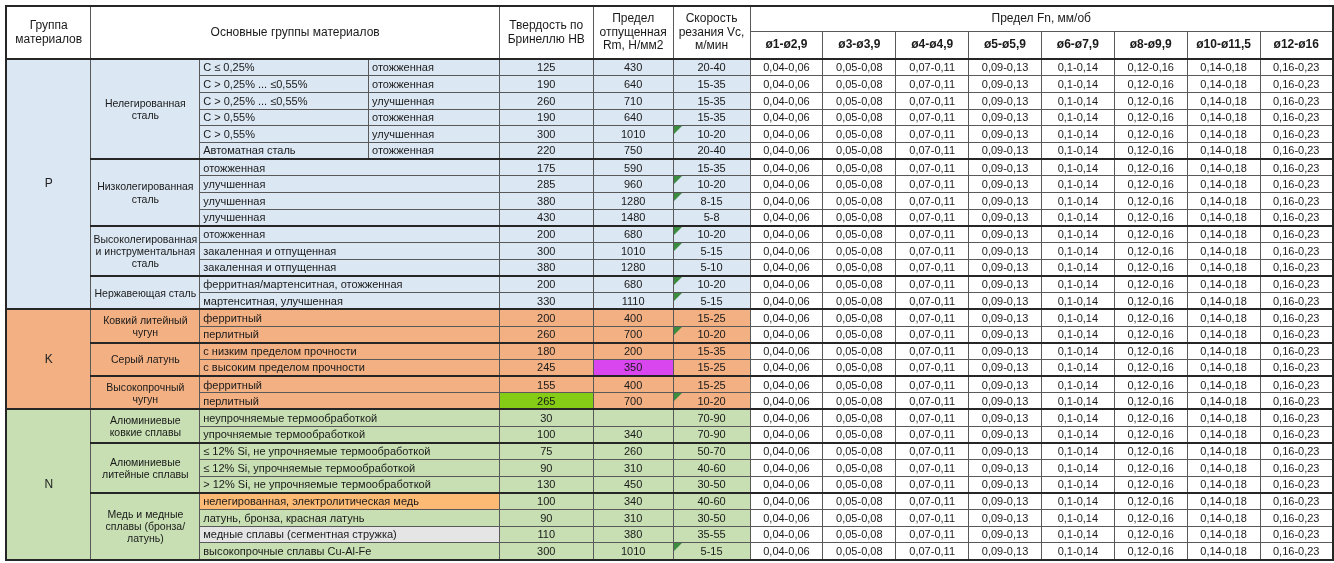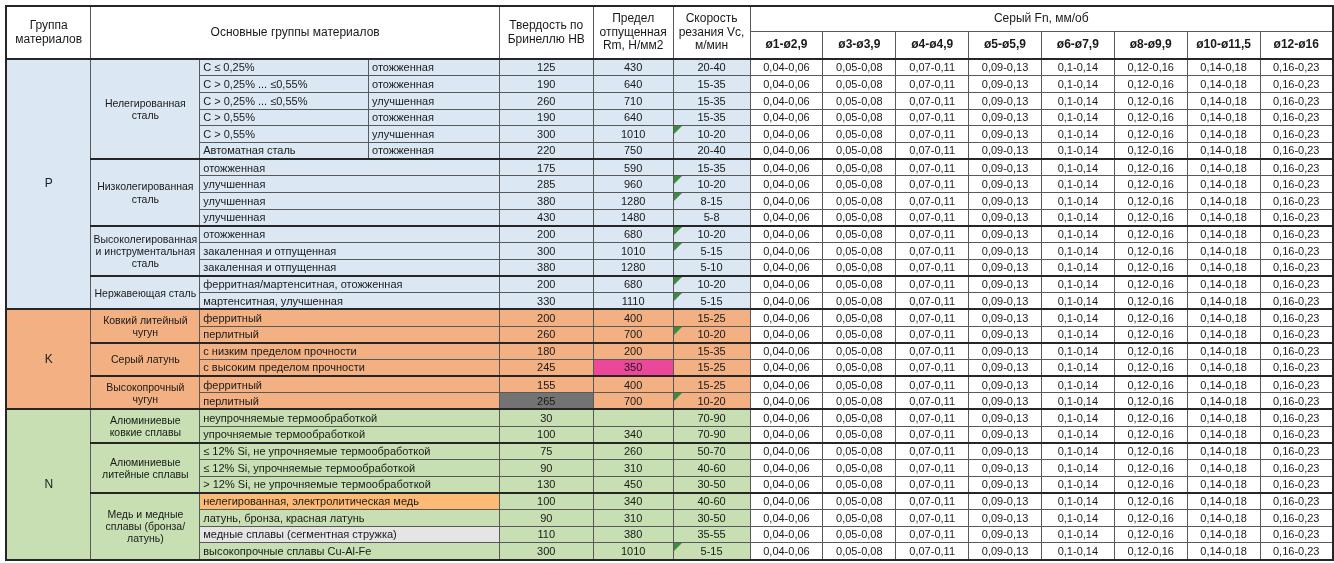--- a/index.html
+++ b/index.html
@@ -48,21 +48,21 @@
         <col style="width:73px">
         <col style="width:73px">
     </colgroup>
     <thead>
       <tr class="feed-title-row">
         <th rowspan="2">Группа материалов</th>
         <th rowspan="2" colspan="3">Основные группы материалов</th>
         <th rowspan="2">Твердость по Бринеллю HB</th>
         <th rowspan="2">Предел отпущенная Rm, Н/мм2</th>
         <th rowspan="2">Скорость резания Vc, м/мин</th>
-        <th colspan="8">Серый Fn, мм/об</th>
+        <th colspan="8">Предел Fn, мм/об</th>
       </tr>
       <tr class="diam-row" id="diam-row">
           <th>ø1-ø2,9</th>
           <th>ø3-ø3,9</th>
           <th>ø4-ø4,9</th>
           <th>ø5-ø5,9</th>
           <th>ø6-ø7,9</th>
           <th>ø8-ø9,9</th>
           <th>ø10-ø11,5</th>
           <th>ø12-ø16</th>
@@ -331,21 +331,21 @@
           <td class="c" style="background: rgb(255, 255, 255);">0,07-0,11</td>
           <td class="c" style="background: rgb(255, 255, 255);">0,09-0,13</td>
           <td class="c" style="background: rgb(255, 255, 255);">0,1-0,14</td>
           <td class="c" style="background: rgb(255, 255, 255);">0,12-0,16</td>
           <td class="c" style="background: rgb(255, 255, 255);">0,14-0,18</td>
           <td class="c" style="background: rgb(255, 255, 255);">0,16-0,23</td>
         </tr>
         <tr>
           <td class="l" colspan="2" style="background: rgb(242, 176, 131);">с высоким пределом прочности</td>
           <td class="c" style="background: rgb(242, 176, 131);">245</td>
-          <td class="c" style="background: #ec4899;">350</td>
+          <td class="c" style="background: #d946ef;">350</td>
           <td class="c cell-vc" style="background: rgb(242, 176, 131);">15-25</td>
           <td class="c" style="background: rgb(255, 255, 255);">0,04-0,06</td>
           <td class="c" style="background: rgb(255, 255, 255);">0,05-0,08</td>
           <td class="c" style="background: rgb(255, 255, 255);">0,07-0,11</td>
           <td class="c" style="background: rgb(255, 255, 255);">0,09-0,13</td>
           <td class="c" style="background: rgb(255, 255, 255);">0,1-0,14</td>
           <td class="c" style="background: rgb(255, 255, 255);">0,12-0,16</td>
           <td class="c" style="background: rgb(255, 255, 255);">0,14-0,18</td>
           <td class="c" style="background: rgb(255, 255, 255);">0,16-0,23</td>
         </tr>
@@ -359,21 +359,21 @@
           <td class="c" style="background: rgb(255, 255, 255);">0,05-0,08</td>
           <td class="c" style="background: rgb(255, 255, 255);">0,07-0,11</td>
           <td class="c" style="background: rgb(255, 255, 255);">0,09-0,13</td>
           <td class="c" style="background: rgb(255, 255, 255);">0,1-0,14</td>
           <td class="c" style="background: rgb(255, 255, 255);">0,12-0,16</td>
           <td class="c" style="background: rgb(255, 255, 255);">0,14-0,18</td>
           <td class="c" style="background: rgb(255, 255, 255);">0,16-0,23</td>
         </tr>
         <tr>
           <td class="l" colspan="2" style="background: rgb(242, 176, 131);">перлитный</td>
-          <td class="c" style="background: #737373;">265</td>
+          <td class="c" style="background: #84cc16;">265</td>
           <td class="c" style="background: rgb(242, 176, 131);">700</td>
           <td class="c cell-vc" style="background: rgb(242, 176, 131);"><span class="flag"></span>10-20</td>
           <td class="c" style="background: rgb(255, 255, 255);">0,04-0,06</td>
           <td class="c" style="background: rgb(255, 255, 255);">0,05-0,08</td>
           <td class="c" style="background: rgb(255, 255, 255);">0,07-0,11</td>
           <td class="c" style="background: rgb(255, 255, 255);">0,09-0,13</td>
           <td class="c" style="background: rgb(255, 255, 255);">0,1-0,14</td>
           <td class="c" style="background: rgb(255, 255, 255);">0,12-0,16</td>
           <td class="c" style="background: rgb(255, 255, 255);">0,14-0,18</td>
           <td class="c" style="background: rgb(255, 255, 255);">0,16-0,23</td>

